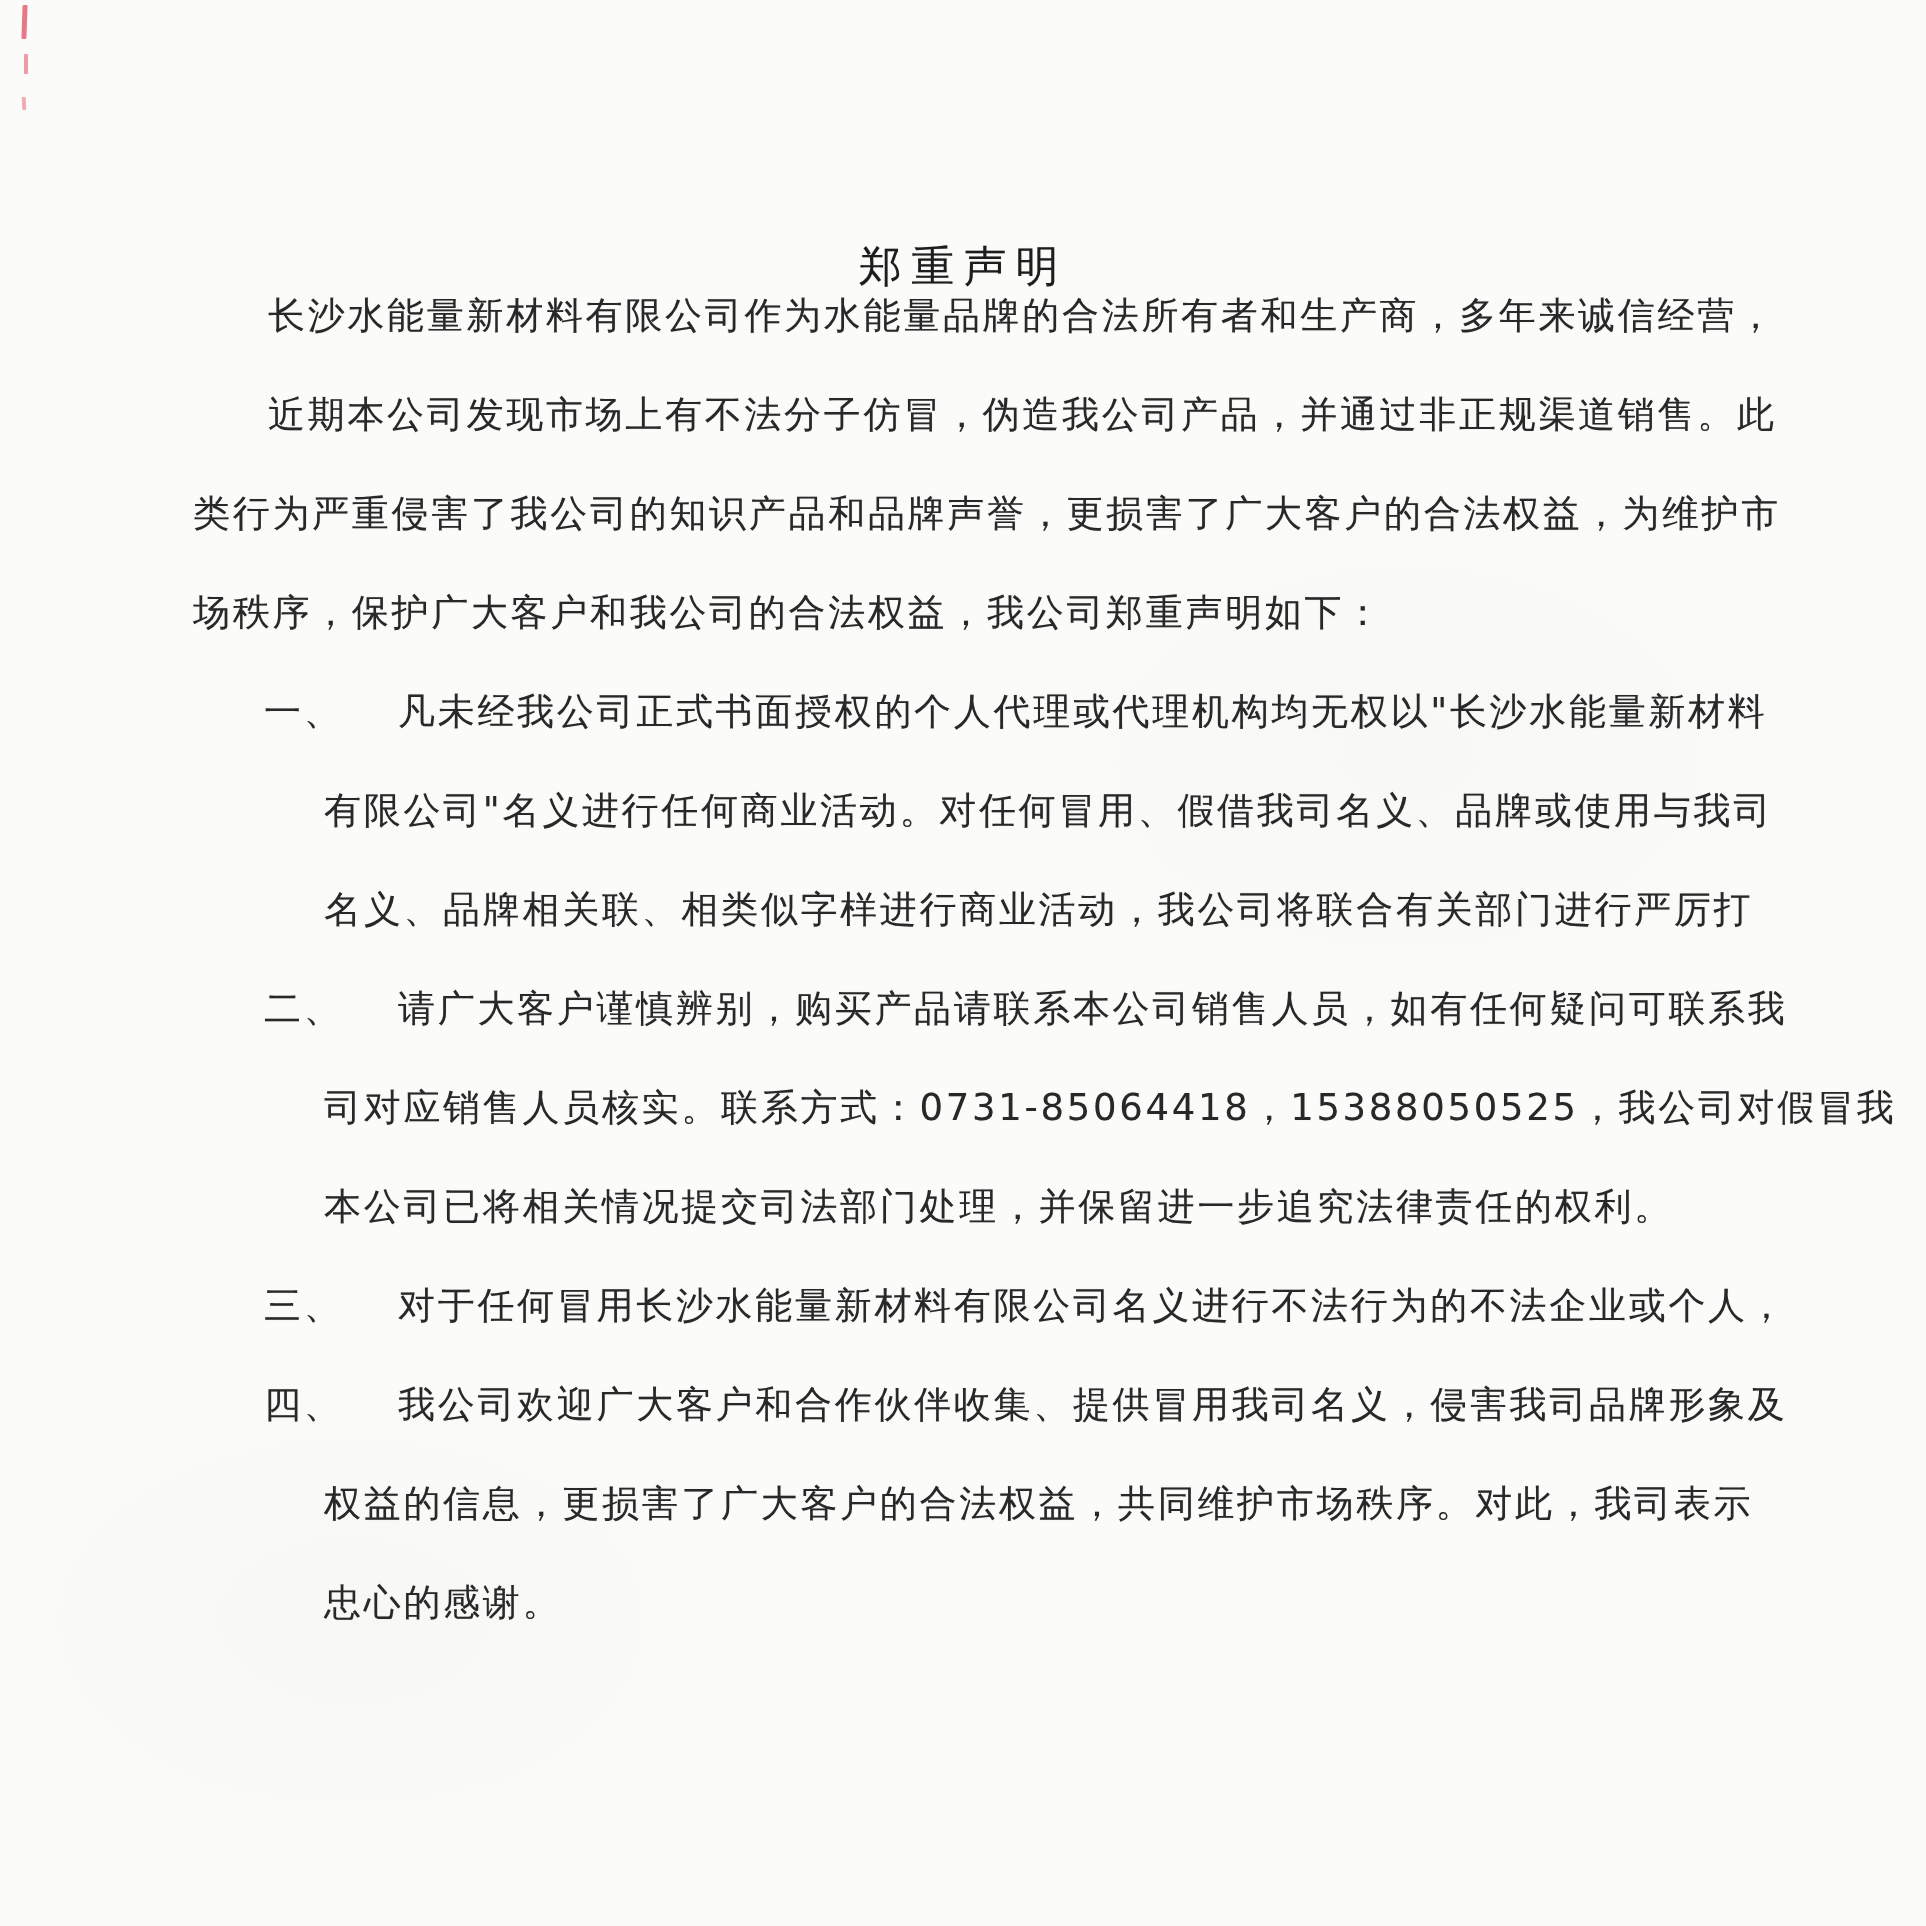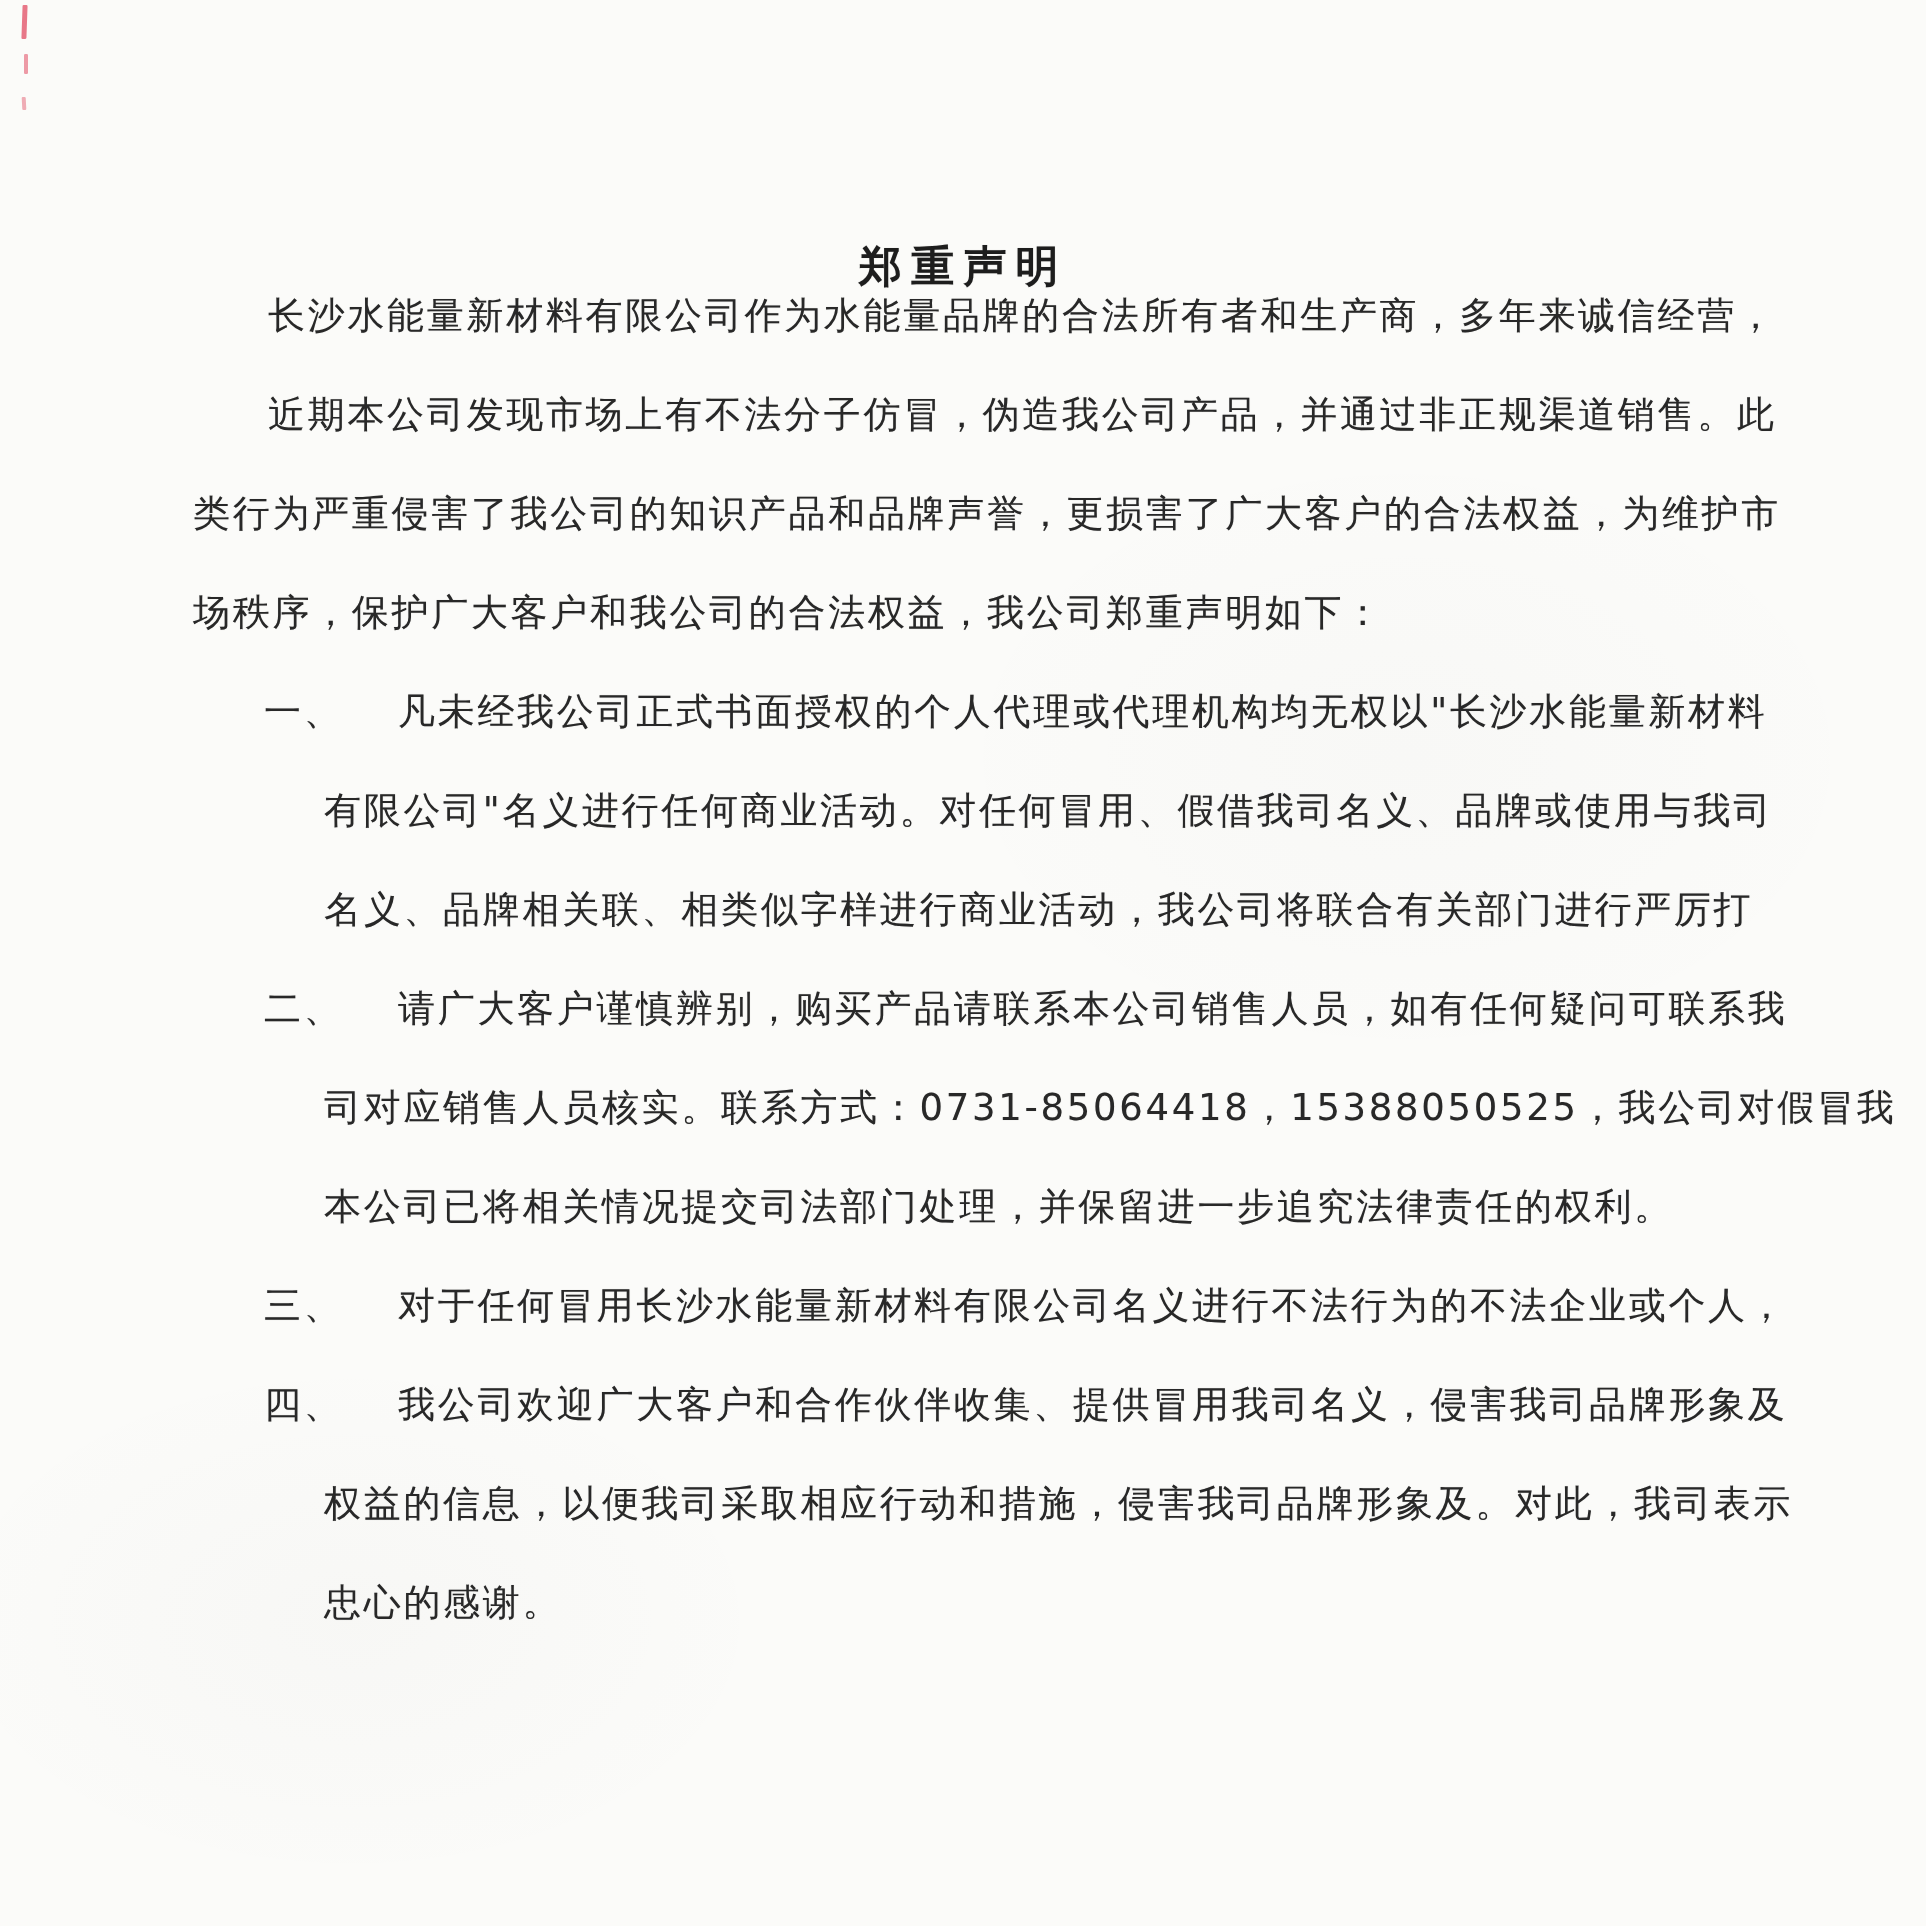--- a/index.html
+++ b/index.html
@@ -23,21 +23,21 @@
   .scan-mark.m2 { left: 24px; top: 54px; width: 3.5px;  height: 20px;  opacity: .55; }
   .scan-mark.m3 { left: 22.3px; top: 97px; width: 4.2px; height: 13px;  opacity: .45; transform: rotate(-3deg); }
 
   .title {
     position: absolute;
     left: 859px;
     top: 192px;
     height: 91px;
     line-height: 91px;
     font-size: 43px;
-    font-weight: 700;
+    font-weight: 400;
     letter-spacing: 9.2px;
     color: #1d1d1d;
     white-space: nowrap;
     text-shadow: 0 0 0.8px rgba(30,30,30,.35);
   }
 
   .body-block {
     position: absolute;
     left: 193px;
     top: 266px;
@@ -87,19 +87,19 @@
     <div class="line hang">司对应销售人员核实。联系方式：0731-85064418，15388050525，我公司对假冒我</div>
 
     <div class="line hang">本公司已将相关情况提交司法部门处理，并保留进一步追究法律责任的权利。</div>
     <div class="line item">
       <span class="marker">三、</span><span>对于任何冒用长沙水能量新材料有限公司名义进行不法行为的不法企业或个人，</span>
     </div>
 
     <div class="line item">
       <span class="marker">四、</span><span>我公司欢迎广大客户和合作伙伴收集、提供冒用我司名义，侵害我司品牌形象及</span>
     </div>
-    <div class="line hang">权益的信息，以便我司采取相应行动和措施，侵害我司品牌形象及。对此，我司表示</div>
+    <div class="line hang">权益的信息，更损害了广大客户的合法权益，共同维护市场秩序。对此，我司表示</div>
     <div class="line hang">忠心的感谢。</div>
 
   </div>
 
 </div>
 
 
 </body></html>

